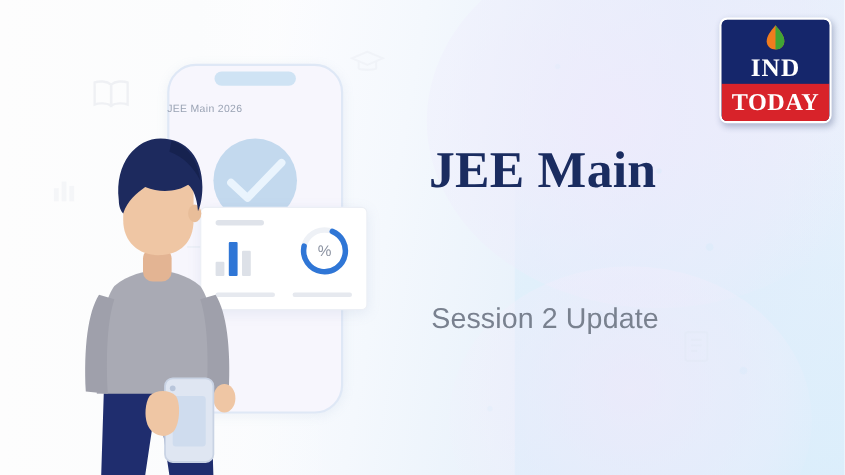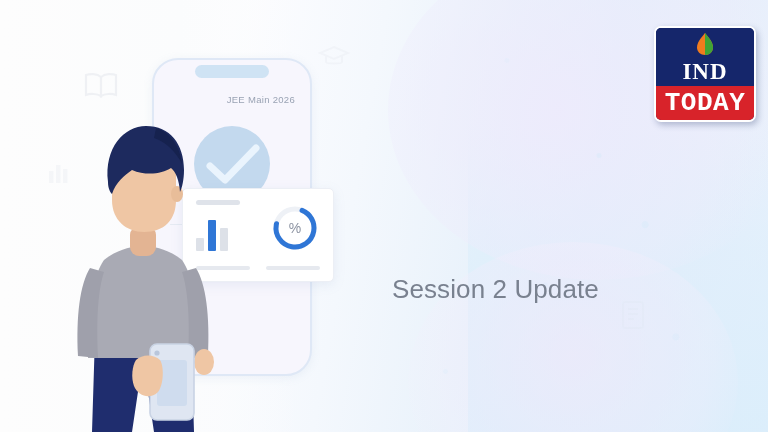--- a/index.html
+++ b/index.html
@@ -110,21 +110,21 @@
     top: 7px;
     width: 74px;
     height: 13px;
     border-radius: 8px;
     background: #cfe3f4;
   }
   .phone-title {
     position: absolute;
     left: 0; right: 17px;
     top: 36px;
-    text-align: right;
+    text-align: left;
     font-size: 9.5px;
     letter-spacing: .3px;
     color: #9aa3b4;
   }
   .check-circle {
     position: absolute;
     left: 50%;
     transform: translateX(-50%);
     top: 68px;
     width: 76px;
@@ -239,21 +239,21 @@
     font-size: 26px;
     color: #79818f;
     letter-spacing: .1px;
     white-space: nowrap;
   }
 
   
   #logo {
     position: absolute;
     left: 654px;
-    top: 26px;
+    top: 16px;
     width: 98px;
     height: 92px;
     border-radius: 7px;
     overflow: hidden;
     background: #15266b;
     border: 2px solid #ffffff;
     box-shadow: 2px 3px 6px rgba(40,60,110,0.3);
   }
   .logo-top {
     position: relative;
@@ -280,23 +280,23 @@
     letter-spacing: 1px;
   }
   .logo-bottom {
     height: 34px;
     background: #d8232a;
     display: flex;
     align-items: center;
     justify-content: center;
   }
   .logo-today {
-    font-family: Liberation Mono, monospace;
+    font-family: Liberation Serif, serif;
     font-weight: bold;
-    font-size: 26px;
+    font-size: 22px;
     color: #ffffff;
     letter-spacing: .5px;
   }
 </style>
 </head>
 <body>
 
 <div id="banner">
 
   <div class="bg-base"></div>
@@ -380,20 +380,21 @@
 
     <rect x="92" y="236" width="44" height="76" rx="7" fill="#dfe6f2" stroke="#c9d3e4" stroke-width="1.6"></rect>
     <rect x="99" y="252" width="30" height="46" rx="3" fill="#cfdcee"></rect>
     <circle cx="99" cy="245" r="2.6" fill="#b9c6db"></circle>
 
     <path d="M78 252 C84 246 96 246 102 252 C106 258 106 276 100 284
              C92 292 80 288 76 278 C73 270 74 258 78 252 Z" fill="#efc6a4"></path>
   </svg>
 
   <div id="headline">
+    <div class="title-line">JEE Main</div>
   </div>
   <div id="subtitle">Session 2 Update</div>
 
   <div id="logo">
     <div class="logo-top">
       <svg class="logo-flame" viewBox="0 0 20 24">
         <path d="M10 1 C5 7 2 11 2 15.5 C2 20 5.6 23 10 23 C14.4 23 18 20 18 15.5 C18 11 15 7 10 1 Z" fill="#f07c1e"></path>
         <path d="M10 1 C15 7 18 11 18 15.5 C18 20 14.4 23 10 23 Z" fill="#3fa535"></path>
       </svg>
       <div class="logo-ind">IND</div>

